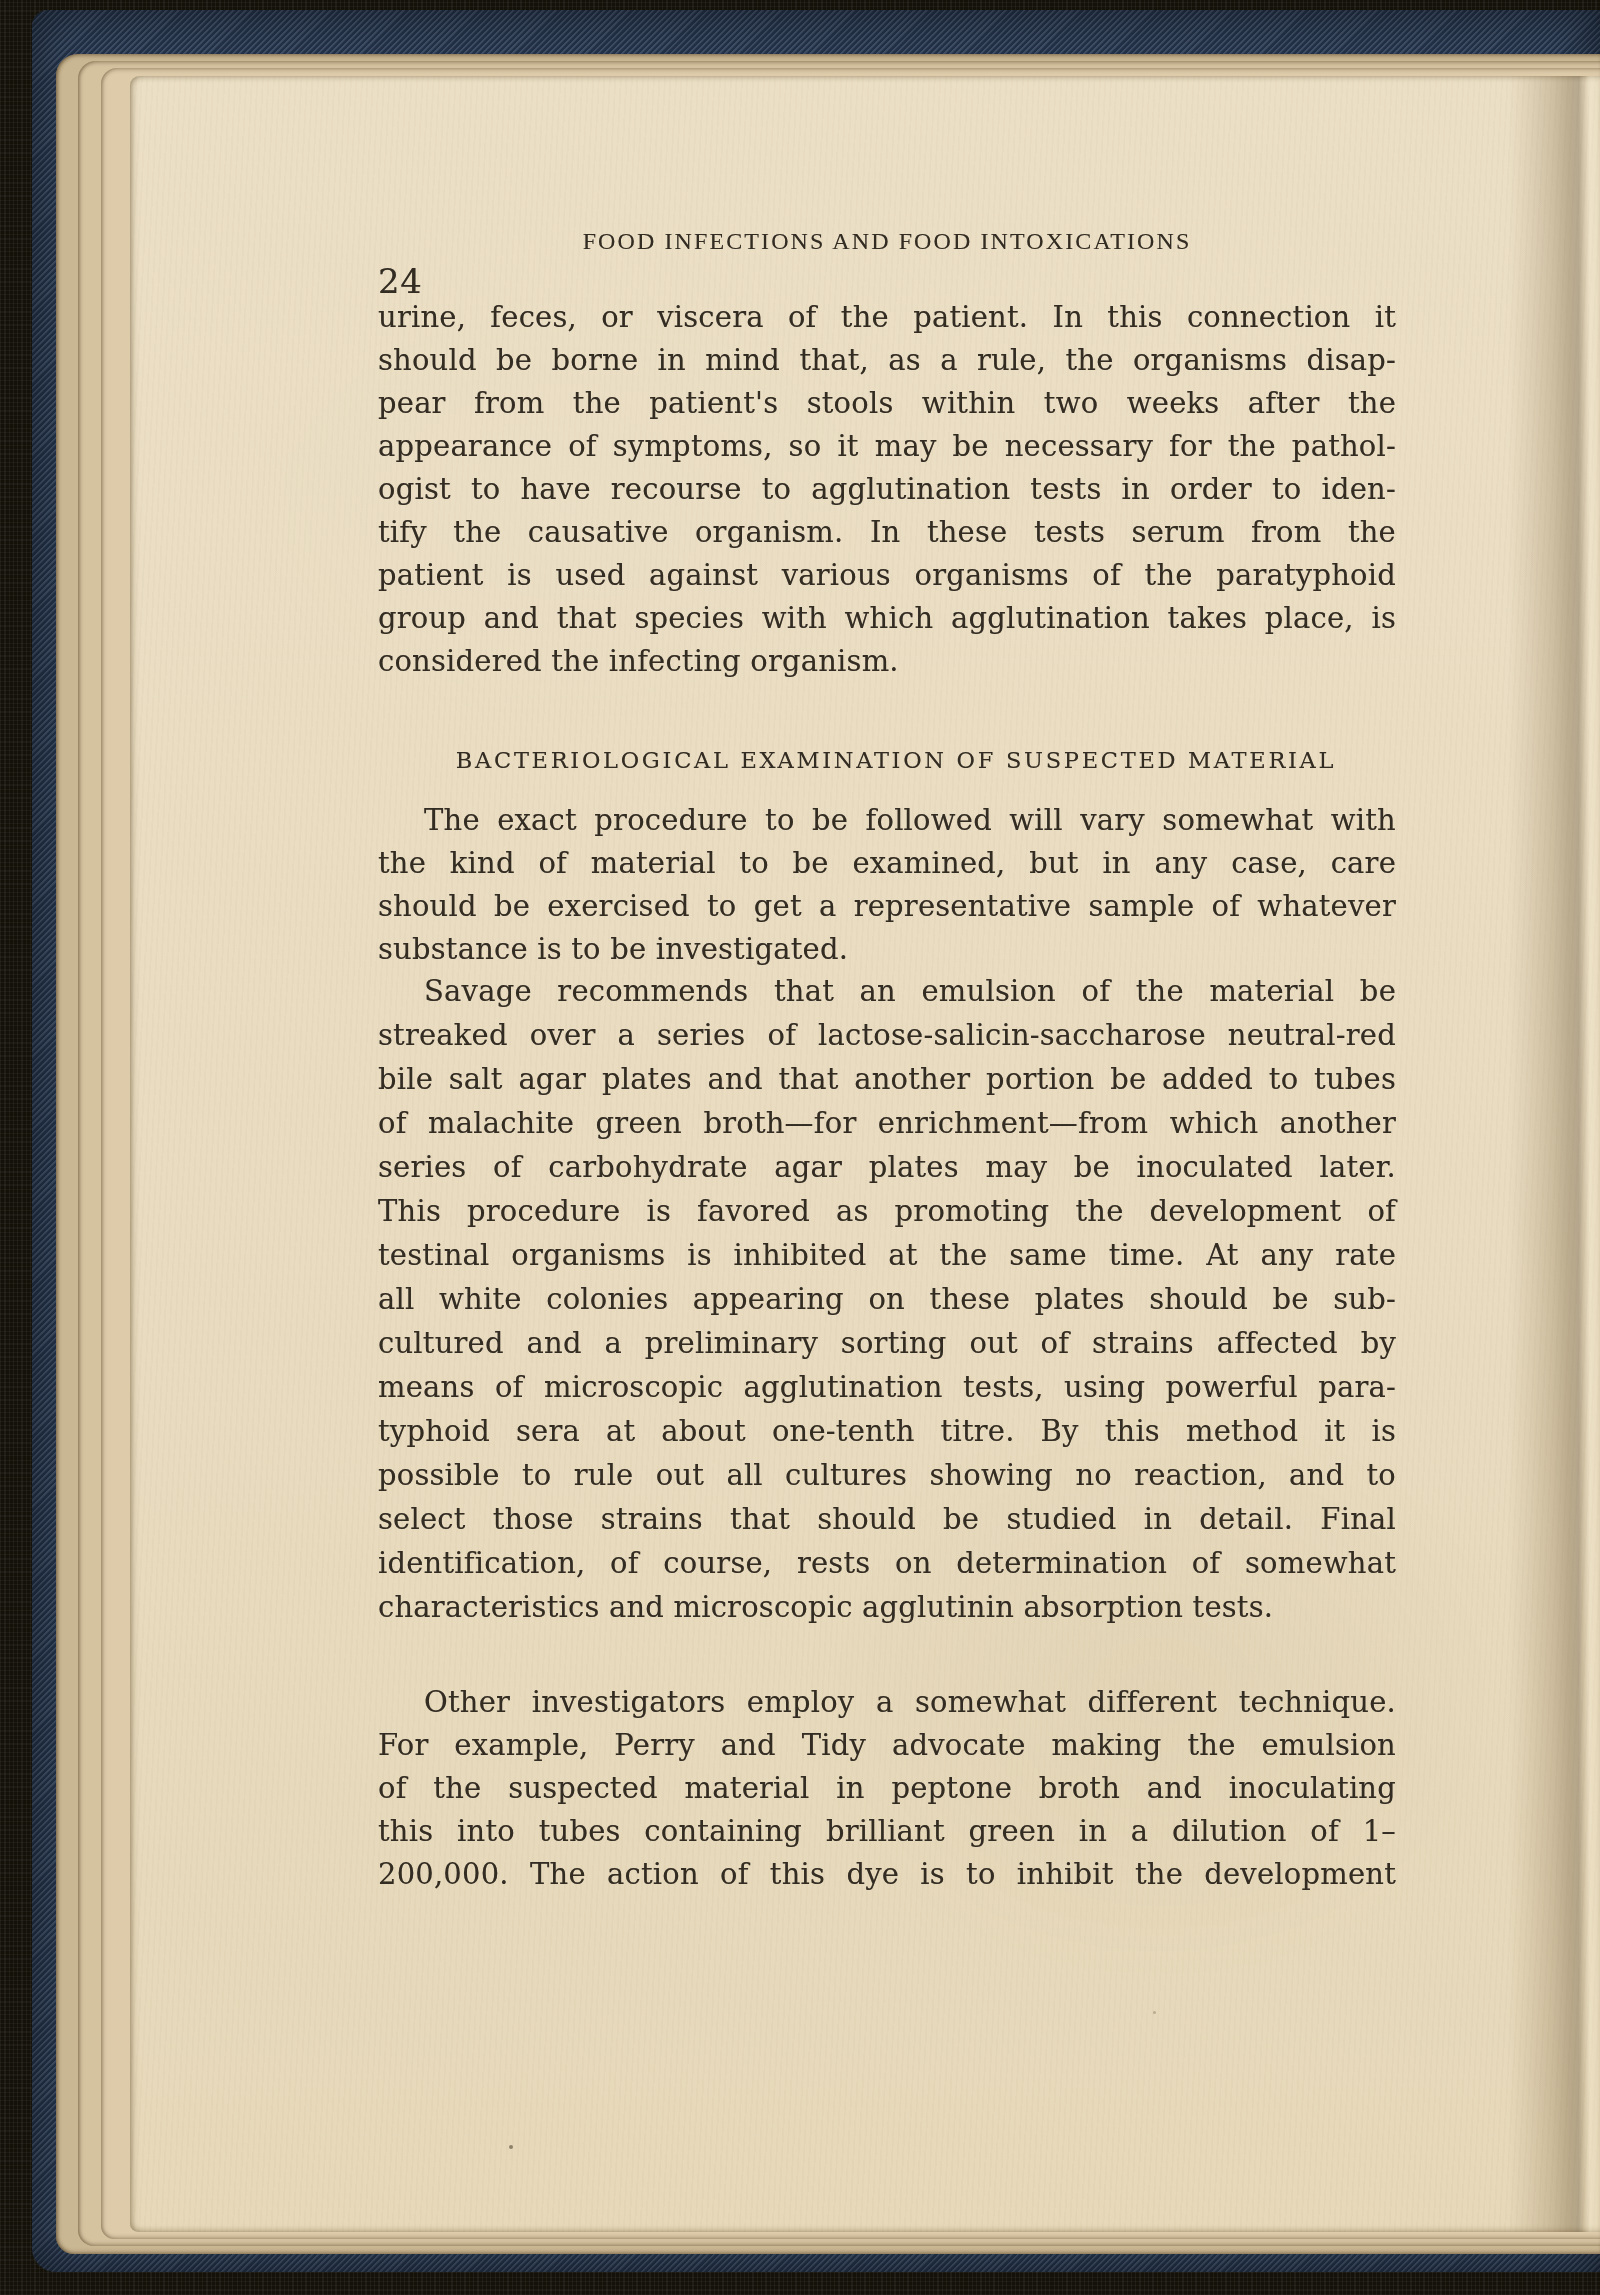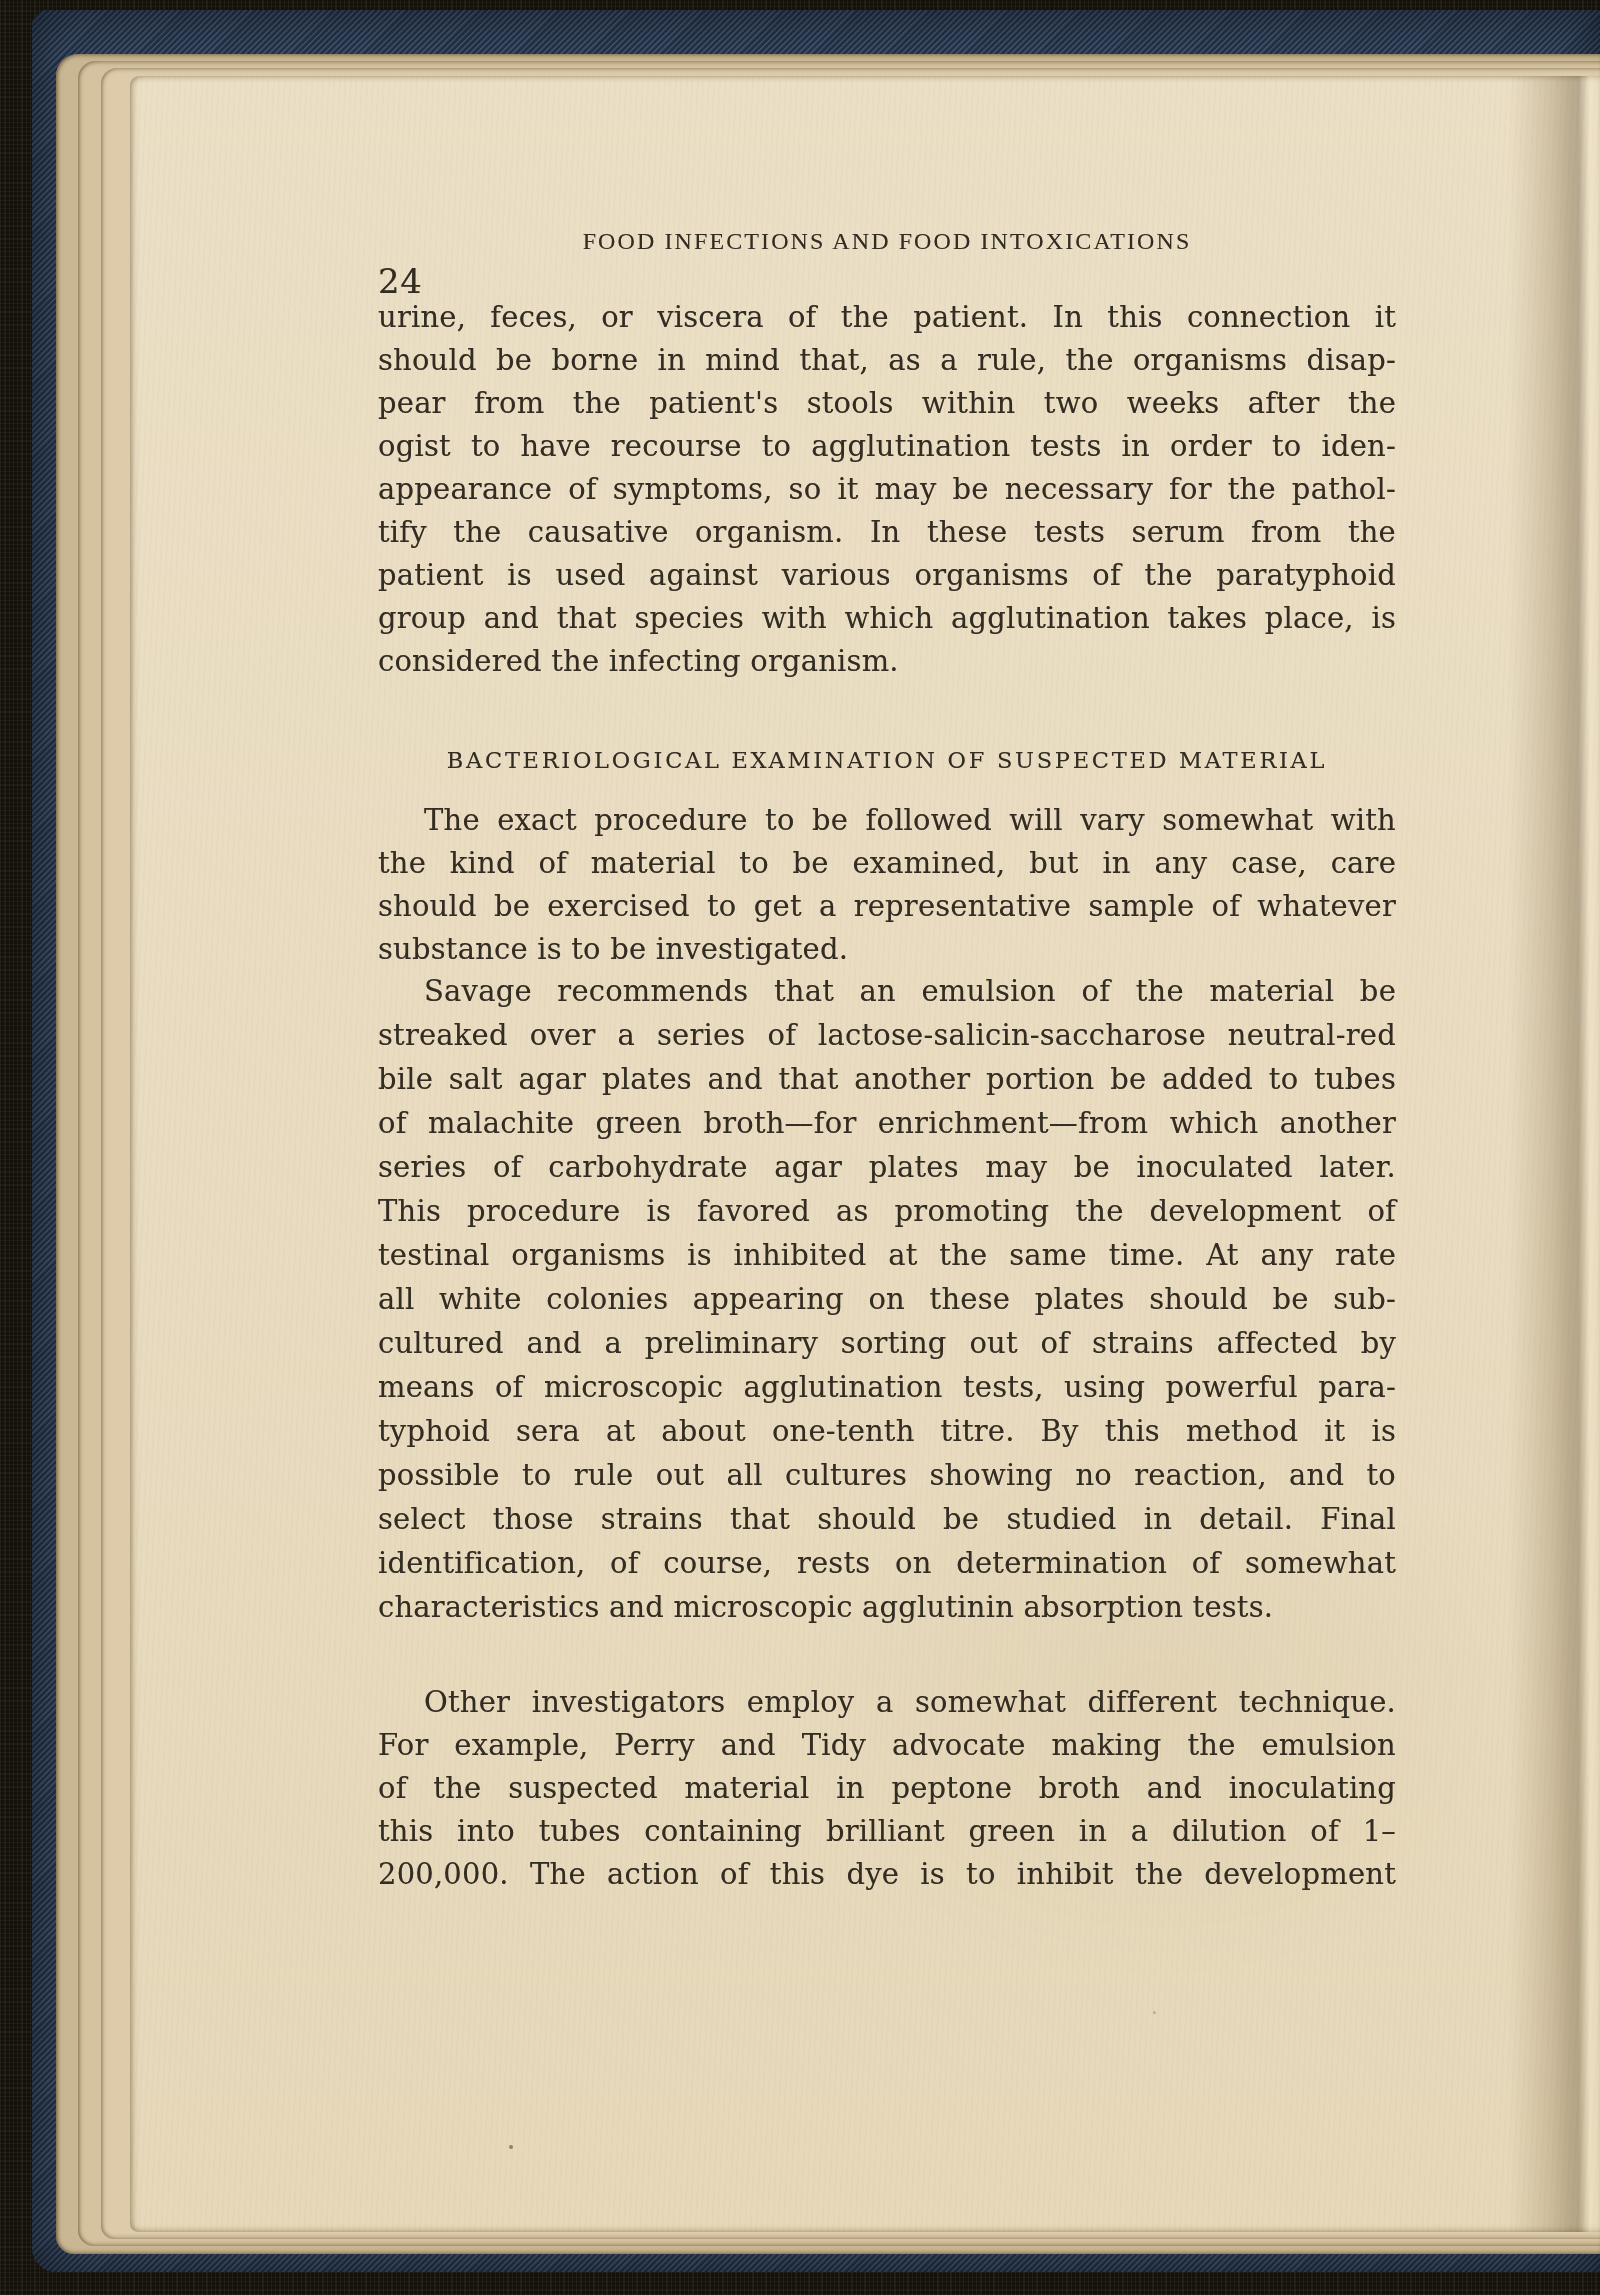--- a/index.html
+++ b/index.html
@@ -51,21 +51,21 @@
       rgba(246,237,212,.30) 88%, rgba(226,211,179,.28) 100%);
   }
   .speck{position:absolute;border-radius:50%;background:rgba(70,58,40,.55);}
   .speck.a{left:379px;top:2069px;width:4.3px;height:4.3px;}
   .speck.b{left:1023px;top:1935px;width:3px;height:3px;opacity:.5;}
 
   .txt{position:absolute;color:var(--ink);text-shadow:0 0 0.6px rgba(51,44,35,.35);}
   .pagenum{left:378px;top:219px;font-size:34px;line-height:37px;letter-spacing:0.6px;margin-top:44px;}
   .title{left:378px;top:227px;width:1018px;font-size:24px;line-height:29px;
          text-align:center;letter-spacing:2.1px;font-family:Liberation Serif, serif;}
-  .section-heading{left:378px;top:746px;width:1018px;font-size:22.5px;line-height:29px;
+  .section-heading{left:387px;top:746px;width:1018px;font-size:22.5px;line-height:29px;
          text-align:center;letter-spacing:2.7px;}
   .para{left:378px;width:1018px;font-size:29px;line-height:43px;letter-spacing:0.2px;}
   .p1{top:296px;}
   .p2{top:799px;}
   .p3{top:969px;line-height:44px;}
   .p4{top:1681px;}
   .line{text-align:justify;text-align-last:justify;white-space:normal;}
   .line-last{text-align-last:left;}
   .indent{text-indent:46px;}
 </style>
@@ -87,22 +87,22 @@
   <div class="speck b"></div>
 </div>
 
 <div class="txt pagenum">24</div>
 <div class="txt title">FOOD INFECTIONS AND FOOD INTOXICATIONS</div>
 
 <div class="txt para p1">
     <div class="line">urine, feces, or viscera of the patient.  In this connection it</div>
     <div class="line">should be borne in mind that, as a rule, the organisms disap-</div>
     <div class="line">pear from the patient's stools within two weeks after the</div>
+    <div class="line">appearance of symptoms, so it may be necessary for the pathol-</div>
     <div class="line">ogist to have recourse to agglutination tests in order to iden-</div>
-    <div class="line">appearance of symptoms, so it may be necessary for the pathol-</div>
     <div class="line">tify the causative organism.  In these tests serum from the</div>
     <div class="line">patient is used against various organisms of the paratyphoid</div>
     <div class="line">group and that species with which agglutination takes place, is</div>
     <div class="line line-last">considered the infecting organism.</div>
   </div>
 
 <div class="txt section-heading">BACTERIOLOGICAL EXAMINATION OF SUSPECTED MATERIAL</div>
 
 <div class="txt para p2">
     <div class="line indent">The exact procedure to be followed will vary somewhat with</div>

